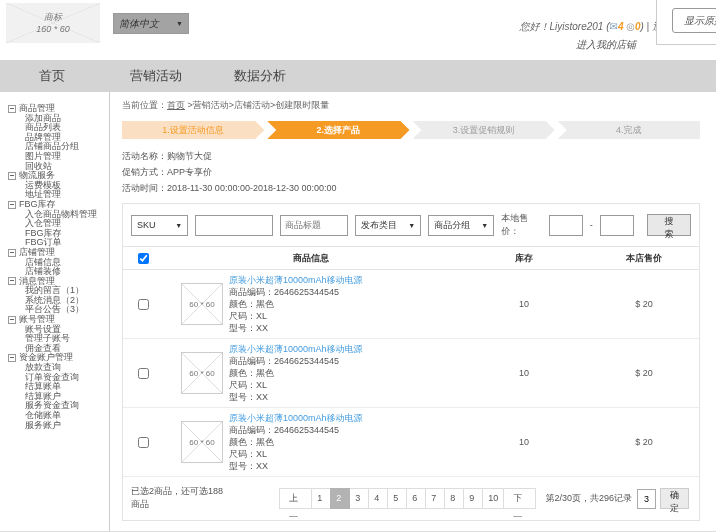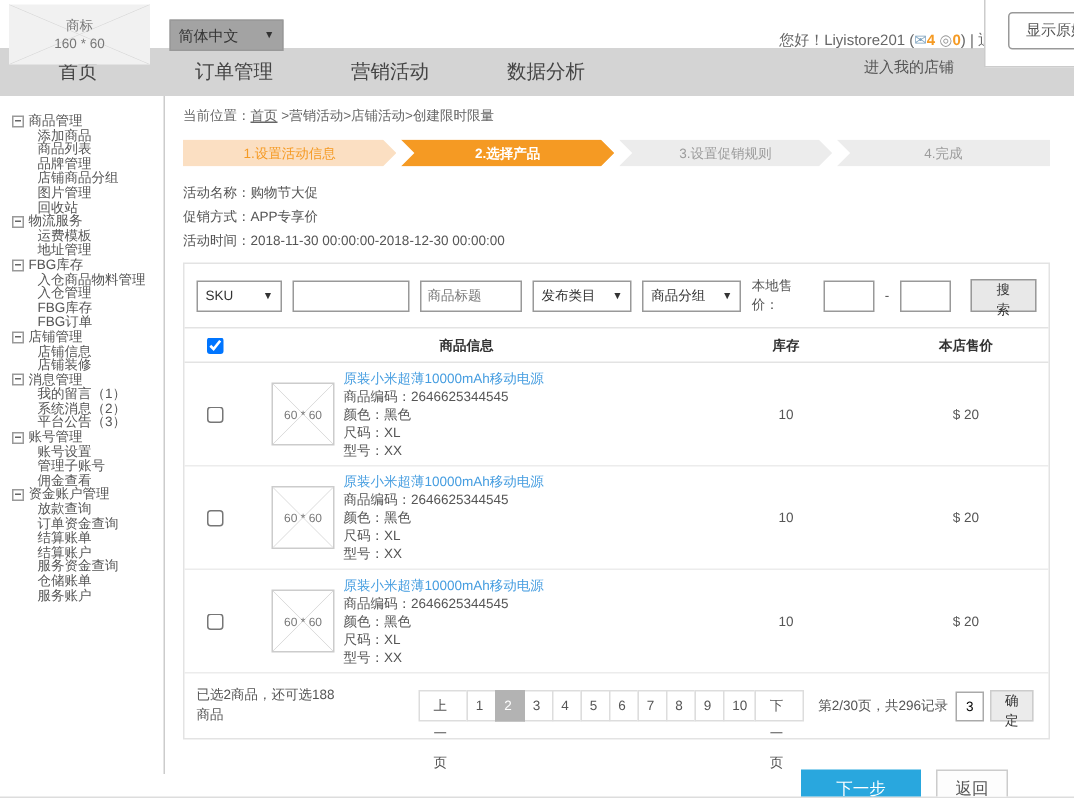--- a/index.html
+++ b/index.html
@@ -3,21 +3,21 @@
 <meta charset="utf-8">
 <style>
   * { margin:0; padding:0; box-sizing:border-box; }
   html,body { width:716px; height:532px; }
   body {
     font-family:"Liberation Sans","DejaVu Sans",sans-serif;
     background:#fff; color:#555; position:relative; overflow:hidden;
     border-bottom:1px solid #ddd;
   }
   
-  .header { height:32px; position:relative; background:#fff; }
+  .header { height:60px; position:relative; background:#fff;font-style:italic; }
   .logo {
     position:absolute; left:6px; top:3px; width:94px; height:40px;
     background:
       linear-gradient(to bottom right, transparent calc(50% - 0.5px), #ddd 50%, transparent calc(50% + 0.5px)),
       linear-gradient(to bottom left, transparent calc(50% - 0.5px), #ddd 50%, transparent calc(50% + 0.5px)),
       #f1f1f1;
     display:flex; flex-direction:column; align-items:center; justify-content:center;
     font-size:9px; color:#777; line-height:12px;
   }
   .lang-select {
@@ -131,21 +131,20 @@
   </div>
   <div class="greeting"><span>您好！Liyistore201 (</span><span class="ic-mail">✉</span><span class="cnt">4</span> <span class="ic-ntc">◎</span><span class="cnt">0</span><span>) | </span><span>退出</span></div>
   <div class="enter-shop">进入我的店铺</div>
   <div class="overlay">
     <div class="overlay-btn">显示原始网页</div>
   </div>
 </div>
 
 <div class="nav">
   <div class="nav-item">首页</div>
-  <div class="nav-item">订单管理</div>
   <div class="nav-item">营销活动</div>
   <div class="nav-item">数据分析</div>
 </div>
 
 <div class="lower">
   <div class="sidebar">
       <div class="sb-group">
         <span class="collapse-box"></span>
         <span>商品管理</span>
       </div>

